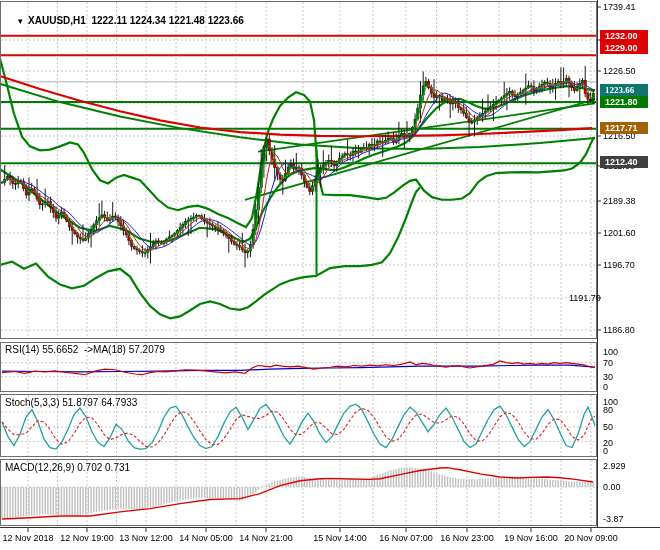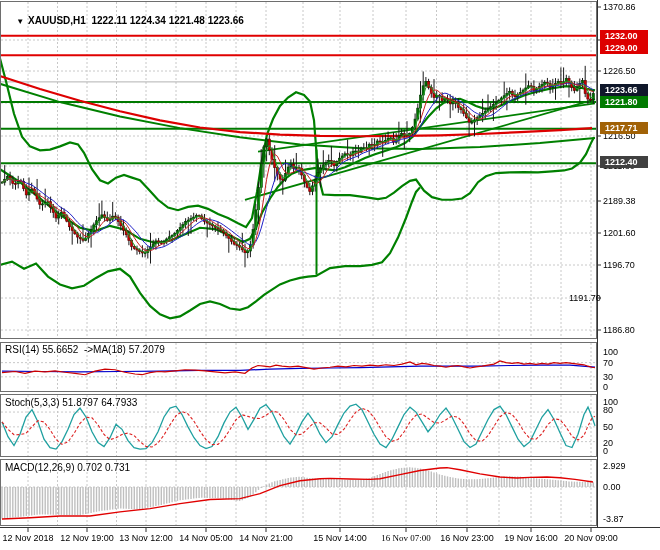--- a/index.html
+++ b/index.html
@@ -843,21 +843,21 @@
     </svg>
 
   <div id="main-title" class="pane-title">
     <span class="tri">▼</span><span>XAUUSD,H1</span>&nbsp;&nbsp;<span>1222.11 1224.34 1221.48 1223.66</span>
   </div>
   <div id="rsi-title" class="pane-title">RSI(14) 55.6652  -&gt;MA(18) 57.2079</div>
   <div id="stoch-title" class="pane-title">Stoch(5,3,3) 51.8797 64.7933</div>
   <div id="macd-title" class="pane-title">MACD(12,26,9) 0.702 0.731</div>
 
   <div id="labels-layer">
-      <span class="axis-label" style="left: 603px; top: 3px;">1370.86</span>
+      <span class="axis-label" style="left: 603px; top: 3px;">1739.41</span>
       <span class="axis-label" style="left: 603px; top: 36px;">1231.40</span>
       <span class="axis-label" style="left: 603px; top: 67px;">1226.50</span>
       <span class="axis-label" style="left: 603px; top: 132px;">1216.50</span>
       <span class="axis-label" style="left: 603px; top: 162px;">1211.80</span>
       <span class="axis-label" style="left: 603px; top: 197px;">2189.38</span>
       <span class="axis-label" style="left: 603px; top: 229px;">1201.60</span>
       <span class="axis-label" style="left: 603px; top: 261px;">1196.70</span>
       <span class="axis-label" style="left: 569px; top: 294px;">1191.70</span>
       <span class="axis-label" style="left: 603px; top: 326px;">1186.80</span>
       <span class="axis-label" style="left: 603px; top: 348px;">100</span>
@@ -867,28 +867,28 @@
       <span class="axis-label" style="left: 603px; top: 398px;">100</span>
       <span class="axis-label" style="left: 603px; top: 406px;">80</span>
       <span class="axis-label" style="left: 603px; top: 423px;">50</span>
       <span class="axis-label" style="left: 603px; top: 439px;">20</span>
       <span class="axis-label" style="left: 603px; top: 447px;">0</span>
       <span class="axis-label" style="left: 603px; top: 462px;">2.929</span>
       <span class="axis-label" style="left: 603px; top: 483px;">0.00</span>
       <span class="axis-label" style="left: 603px; top: 515px;">-3.87</span>
       <div class="badge" style="top: 30px; background: rgb(221, 0, 0);">1232.00</div>
       <div class="badge" style="top: 42px; background: rgb(221, 0, 0);">1229.00</div>
-      <div class="badge" style="top: 84px; background: #0f172a;">1223.66</div>
+      <div class="badge" style="top: 84px; background: #0f766e; font-family: Liberation Serif, serif;">1223.66</div>
       <div class="badge" style="top: 96px; background: rgb(0, 122, 0);">1221.80</div>
       <div class="badge" style="top: 122px; background: #a16207;">1217.71</div>
       <div class="badge" style="top: 156px; background: #404040;">1212.40</div>
       <span class="time-label" style="left: 28px;">12 Nov 2018</span>
       <span class="time-label" style="left: 87px;">12 Nov 19:00</span>
       <span class="time-label" style="left: 146px;">13 Nov 12:00</span>
       <span class="time-label" style="left: 206px;">14 Nov 05:00</span>
       <span class="time-label" style="left: 266px;">14 Nov 21:00</span>
       <span class="time-label" style="left: 340px;">15 Nov 14:00</span>
-      <span class="time-label" style="left: 406px; font-family: Liberation Serif, serif;">16 Nov 07:00</span>
+      <span class="time-label" style="left: 406px;">16 Nov 07:00</span>
       <span class="time-label" style="left: 467px;">16 Nov 23:00</span>
       <span class="time-label" style="left: 531px;">19 Nov 16:00</span>
       <span class="time-label" style="left: 591px;">20 Nov 09:00</span>
     </div>
 </div>
 
 </body></html>

